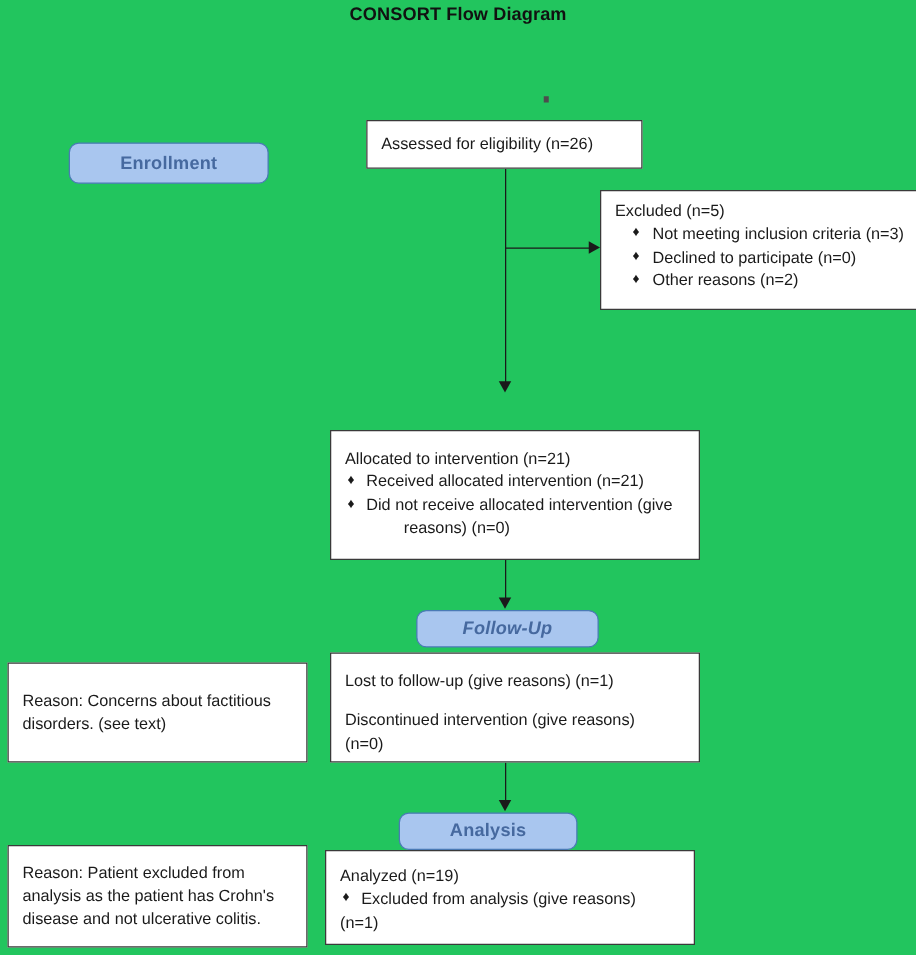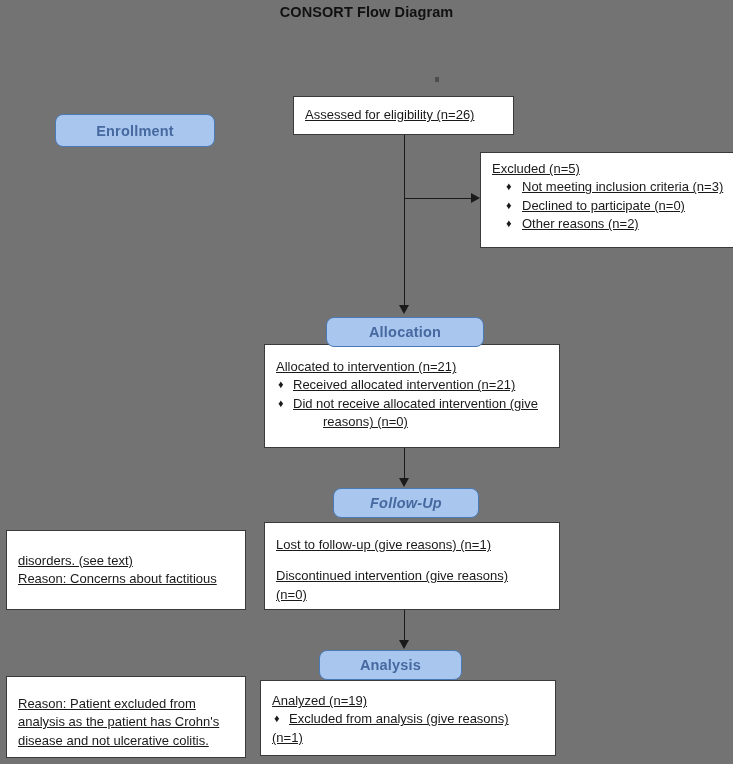--- a/index.html
+++ b/index.html
@@ -9,21 +9,21 @@
     background: #ffffff;
   }
   body {
     font-family: "Liberation Sans", sans-serif;
     color: #1a1a1a;
   }
   #canvas {
     position: relative;
     width: 733px;
     height: 764px;
-    background: #737373;
+    background: #22c55e;
     overflow: hidden;
   }
 
   
   .diagram-title {
     position: absolute;
     left: 0;
     top: 4px;
     width: 733px;
     text-align: center;
@@ -54,21 +54,20 @@
   .box {
     position: absolute;
     box-sizing: border-box;
     background: #ffffff;
     border: 1.2px solid #3a3a3a;
     font-size: 13px;
     line-height: 1.42;
     color: #1a1a1a;
     padding: 7px 10px 7px 11px;
     z-index: 2;
-    text-decoration: underline;
   }
   .box .line {
     white-space: normal;
   }
   .box .spacer {
     height: 13px;
   }
 
   
   .blist {
@@ -169,21 +168,20 @@
         <span class="dia">♦</span>
         <span>Declined to participate (n=0)</span>
       </li>
       <li>
         <span class="dia">♦</span>
         <span>Other reasons (n=2)</span>
       </li>
     </ul>
   </div>
 
-  <div class="stage-badge" style="left:326px; top:317px; width:158px; height:30px;">Allocation</div>
 
   <div class="box" style="left:264px; top:344px; width:296px; height:104px; padding-top:13px;">
     <div class="line">Allocated to intervention (n=21)</div>
     <ul class="blist">
       <li>
         <span class="dia">♦</span>
         <span>Received allocated intervention (n=21)</span>
       </li>
       <li>
         <span class="dia">♦</span>
@@ -199,39 +197,39 @@
   <div class="stage-badge" style="left:333px; top:488px; width:146px; height:30px;font-style:italic;">Follow-Up</div>
 
   <div class="box" style="left:264px; top:522px; width:296px; height:88px; padding-top:13px;">
     <div class="line">Lost to follow-up (give reasons) (n=1)</div>
     <div class="spacer"></div>
     <div class="line">Discontinued intervention (give reasons)</div>
     <div class="line">(n=0)</div>
   </div>
 
   <div class="box" style="left:6px; top:530px; width:240px; height:80px; display:flex; flex-direction:column; justify-content:center;">
+    <div class="line">Reason: Concerns about factitious</div>
     <div class="line">disorders. (see text)</div>
-    <div class="line">Reason: Concerns about factitious</div>
   </div>
 
   <div class="vline" style="left:404px; top:610px; height:32px;"></div>
   <div class="arrow-down" style="left:399px; top:640px;"></div>
 
   <div class="stage-badge" style="left:319px; top:650px; width:143px; height:30px;">Analysis</div>
 
   <div class="box" style="left:260px; top:680px; width:296px; height:76px; padding-top:11px;">
     <div class="line">Analyzed (n=19)</div>
     <ul class="blist">
       <li>
         <span class="dia">♦</span>
         <span>Excluded from analysis (give reasons)</span>
       </li>
     </ul>
     <div class="line">(n=1)</div>
   </div>
 
-  <div class="box" style="left:6px; top:676px; width:240px; height:82px; display:flex; flex-direction:column; justify-content:flex-end;">
+  <div class="box" style="left:6px; top:676px; width:240px; height:82px; display:flex; flex-direction:column; justify-content:center;">
     <div class="line">Reason: Patient excluded from</div>
     <div class="line">analysis as the patient has Crohn's</div>
     <div class="line">disease and not ulcerative colitis.</div>
   </div>
 
 </div>
 
 </body></html>

